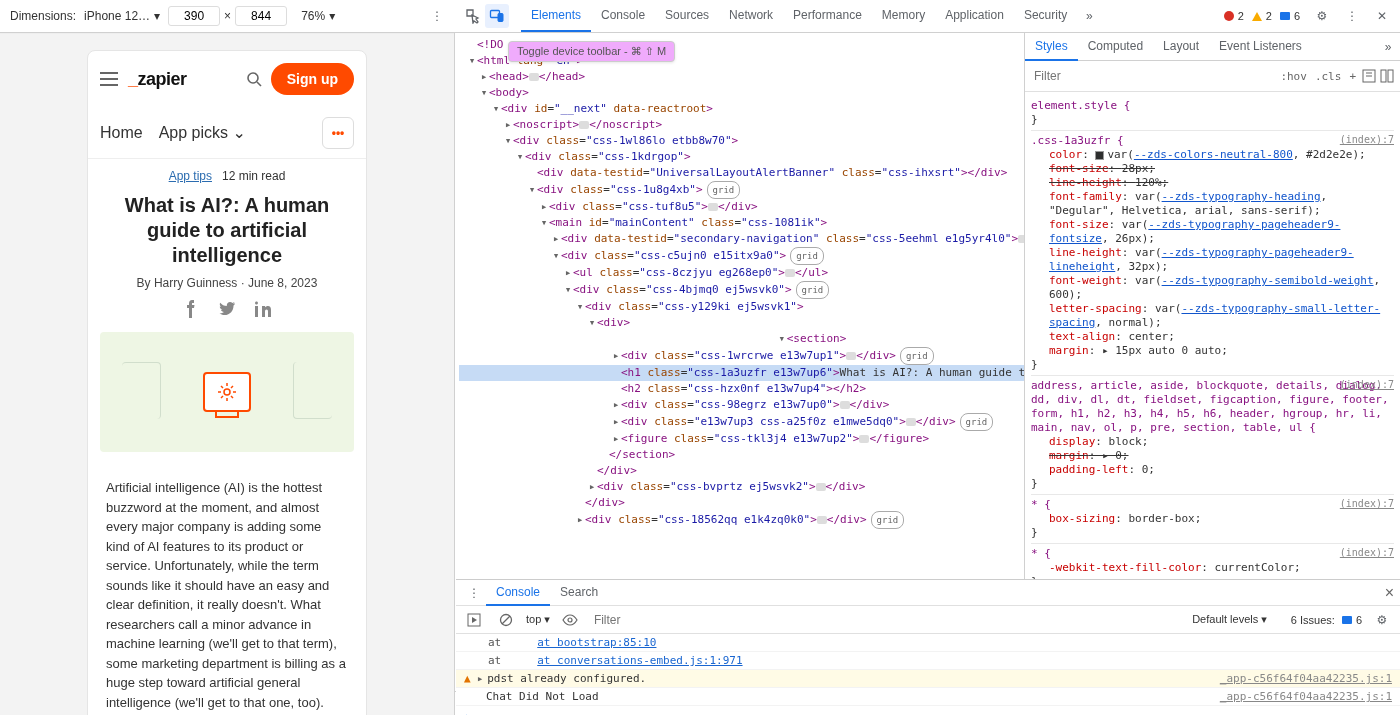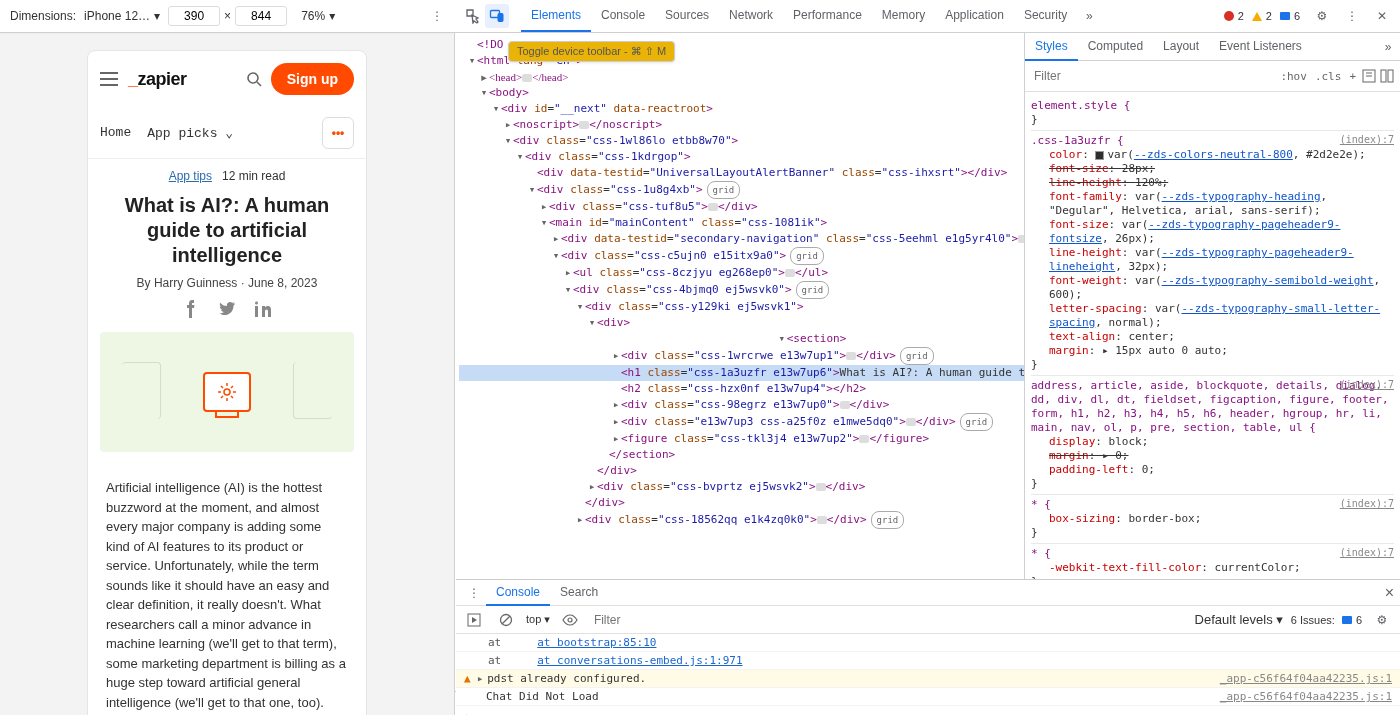--- a/index.html
+++ b/index.html
@@ -34,37 +34,37 @@
 .device-frame { flex: 1; display: flex; justify-content: center; align-items: flex-start; }
 .device { width: 280px; background: #fff; border: 1px solid #e5e5e5; border-radius: 8px; overflow: hidden; margin-top: 16px; }
 .device-head { display: flex; align-items: center; padding: 12px 12px; }
 .hamburger { width: 18px; height: 14px; display: flex; flex-direction: column; justify-content: space-between; cursor: pointer; }
 .hamburger span { height: 2px; background: #666; }
 .logo { font-weight: 700; letter-spacing: -0.5px; font-size: 18px; margin-left: 10px; color: #111; }
 .logo span { color: #ff4a00; }
 .search-ic { margin-left: auto; color: #666; cursor: pointer; }
 .signup { margin-left: 8px; background: #ff4a00; color: #fff; border: none; border-radius: 20px; padding: 8px 16px; font-weight: 600; cursor: pointer; font-size: 14px; }
 .device-nav { display: flex; align-items: center; padding: 8px 12px; border-bottom: 1px solid #eee; height: 52px; }
-.nav-item { font-size: 13px; color: #333; margin-right: 16px; cursor: pointer; font-family: Liberation Mono, monospace; }
+.nav-item { font-size: 16px; color: #333; margin-right: 16px; cursor: pointer; }
 .nav-more { margin-left: auto; border: 1px solid #ddd; border-radius: 6px; width: 32px; height: 32px; display: flex; align-items: center; justify-content: center; cursor: pointer; color: #ff4a00; font-weight: 700; }
 .meta-row { display: flex; justify-content: center; gap: 10px; padding: 10px 0 6px; font-size: 12px; }
 .meta-row a { color: #2b6cb0; text-decoration: underline; }
 .title { font-size: 20px; font-weight: 700; text-align: center; padding: 4px 18px 8px; color: #222; line-height: 1.25; }
 .byline { text-align: center; font-size: 12px; color: #444; padding-bottom: 10px; }
 .social { display: flex; justify-content: center; gap: 18px; padding-bottom: 14px; color: #888; }
 .hero { background: #eef6e4; height: 120px; margin: 0 12px; border-radius: 4px; display: flex; align-items: center; justify-content: center; position: relative; }
 .hero::before, .hero::after { content: ""; position: absolute; border: 1px solid #d1decc; }
 .hero::before { width: 38px; height: 56px; left: 22px; top: 30px; border-radius: 4px; border-left: none; border-bottom: none; }
 .hero::after { width: 38px; height: 56px; right: 22px; top: 30px; border-radius: 4px; border-right: none; border-top: none; }
 .hero-icon { width: 48px; height: 40px; border: 2px solid #ff4a00; border-radius: 4px; display: flex; align-items: center; justify-content: center; background: #fff; color: #ff4a00; position: relative; }
 .hero-icon::after { content: ""; position: absolute; bottom: -8px; width: 20px; height: 4px; border: 2px solid #ff4a00; border-top: none; }
 .body-text { padding: 26px 18px; font-size: 13px; line-height: 1.5; color: #333; }
 
 .mid-col { width: 570px; display: flex; flex-direction: column; border-right: 1px solid #d0d0d0; }
-.tooltip-bubble { position: absolute; left: 508px; top: 41px; background: #eab308; border: 1px solid #ccc; border-radius: 4px; padding: 3px 8px; font-size: 11px; color: #555; box-shadow: 0 1px 3px rgba(0,0,0,.1); z-index: 20; }
+.tooltip-bubble { position: absolute; left: 508px; top: 41px; background: #f0abfc; border: 1px solid #ccc; border-radius: 4px; padding: 3px 8px; font-size: 11px; color: #555; box-shadow: 0 1px 3px rgba(0,0,0,.1); z-index: 20; }
 .elements-tree { flex: 1; overflow: auto; font-family: Menlo, Consolas, monospace; font-size: 11px; padding: 4px 0 4px 4px; line-height: 16px; }
 .tree-line { white-space: nowrap; position: relative; }
 .tree-line .tri { display: inline-block; width: 10px; text-align: center; color: #666; cursor: pointer; }
 .tree-line .tri.closed::before { content: "▸"; }
 .tree-line .tri.open::before { content: "▾"; }
 .tree-line.sel { background: #c6dbf5; }
 .tag { color: #881280; }
 .attr-n { color: #994500; }
 .attr-v { color: #1a1aa6; }
 .ellips { display: inline-block; width: 10px; height: 8px; border-radius: 2px; background: #ddd; vertical-align: middle; }
@@ -94,21 +94,21 @@
 
 .console-panel { position: absolute; left: 456px; right: 0; bottom: 0; height: 136px; background: #fff; border-top: 1px solid #ccc; display: flex; flex-direction: column; }
 .console-tabs { display: flex; height: 26px; border-bottom: 1px solid #e0e0e0; align-items: center; padding: 0 6px; }
 .console-tab { padding: 5px 10px; color: #5f6368; cursor: pointer; border-bottom: 2px solid transparent; }
 .console-tab.active { color: #1a73e8; border-bottom-color: #1a73e8; }
 .console-close { margin-left: auto; cursor: pointer; font-size: 16px; color: #666; }
 .console-toolbar { display: flex; height: 28px; align-items: center; border-bottom: 1px solid #e0e0e0; padding: 0 6px; gap: 8px; }
 .top-sel { font-size: 11px; color: #333; }
 .console-filter { flex: 0 0 220px; border: none; font-size: 12px; padding: 2px 4px; outline: none; }
 .spc { flex: 1; }
-.def-lvl { font-size: 13px; color: #333; margin-right: 0; }
+.def-lvl { font-size: 11px; color: #333; margin-right: 16px; }
 .issues-chip { font-size: 11px; }
 .console-rows { flex: 1; overflow: auto; font-family: Menlo, monospace; font-size: 11px; }
 .console-row { display: flex; align-items: center; padding: 2px 8px; border-bottom: 1px solid #f3f3f3; }
 .console-row.bt { color: #555; padding-left: 28px; gap: 36px; }
 .console-row.bt a { color: #1a66d1; text-decoration: underline; }
 .console-row.warn-row { background: #fffbe6; }
 .tri-warn { color: #e37400; margin-right: 6px; }
 .row-src { margin-left: auto; color: #888; text-decoration: underline; cursor: pointer; }
 .prompt-row { color: #1a73e8; padding: 4px 8px; }
 .prompt-row::before { content: "›"; margin-right: 4px; }
@@ -249,21 +249,21 @@
         </div>
         <div class="body-text">Artificial intelligence (AI) is the hottest buzzword at the moment, and almost every major company is adding some kind of AI features to its product or service. Unfortunately, while the term sounds like it should have an easy and clear definition, it really doesn't. What researchers call a minor advance in machine learning (we'll get to that term), some marketing department is billing as a huge step toward artificial general intelligence (we'll get to that one, too).</div>
       </div>
     </div>
   </div>
 
   <div class="mid-col">
     <div class="elements-tree" id="dom-tree" style="height:512px;">
         <div class="tree-line" style="padding-left: 8px;"><span class="tri"></span><span class="tag">&lt;!DO</span></div>
         <div class="tree-line" style="padding-left: 8px;"><span class="tri open"></span><span class="tag">&lt;html</span> <span class="attr-n">lang</span>=<span class="attr-v">"en"</span><span class="tag">&gt;</span></div>
-        <div class="tree-line" style="padding-left: 20px; font-family: Liberation Serif, serif;"><span class="tri closed"></span><span class="tag">&lt;head</span><span class="tag">&gt;</span><span class="ellips"></span><span class="tag">&lt;/head</span><span class="tag">&gt;</span></div>
+        <div class="tree-line" style="padding-left: 20px;"><span class="tri closed"></span><span class="tag">&lt;head</span><span class="tag">&gt;</span><span class="ellips"></span><span class="tag">&lt;/head</span><span class="tag">&gt;</span></div>
         <div class="tree-line" style="padding-left: 20px;"><span class="tri open"></span><span class="tag">&lt;body</span><span class="tag">&gt;</span></div>
         <div class="tree-line" style="padding-left: 32px;"><span class="tri open"></span><span class="tag">&lt;div</span> <span class="attr-n">id</span>=<span class="attr-v">"__next"</span> <span class="attr-n">data-reactroot</span><span class="tag">&gt;</span></div>
         <div class="tree-line" style="padding-left: 44px;"><span class="tri closed"></span><span class="tag">&lt;noscript</span><span class="tag">&gt;</span><span class="ellips"></span><span class="tag">&lt;/noscript</span><span class="tag">&gt;</span></div>
         <div class="tree-line" style="padding-left: 44px;"><span class="tri open"></span><span class="tag">&lt;div</span> <span class="attr-n">class</span>=<span class="attr-v">"css-1wl86lo etbb8w70"</span><span class="tag">&gt;</span></div>
         <div class="tree-line" style="padding-left: 56px;"><span class="tri open"></span><span class="tag">&lt;div</span> <span class="attr-n">class</span>=<span class="attr-v">"css-1kdrgop"</span><span class="tag">&gt;</span></div>
         <div class="tree-line" style="padding-left: 68px;"><span class="tri"></span><span class="tag">&lt;div</span> <span class="attr-n">data-testid</span>=<span class="attr-v">"UniversalLayoutAlertBanner"</span> <span class="attr-n">class</span>=<span class="attr-v">"css-ihxsrt"</span><span class="tag">&gt;</span><span class="tag">&lt;/div</span><span class="tag">&gt;</span></div>
         <div class="tree-line" style="padding-left: 68px;"><span class="tri open"></span><span class="tag">&lt;div</span> <span class="attr-n">class</span>=<span class="attr-v">"css-1u8g4xb"</span><span class="tag">&gt;</span><span class="grid-chip">grid</span></div>
         <div class="tree-line" style="padding-left: 80px;"><span class="tri closed"></span><span class="tag">&lt;div</span> <span class="attr-n">class</span>=<span class="attr-v">"css-tuf8u5"</span><span class="tag">&gt;</span><span class="ellips"></span><span class="tag">&lt;/div</span><span class="tag">&gt;</span></div>
         <div class="tree-line" style="padding-left: 80px;"><span class="tri open"></span><span class="tag">&lt;main</span> <span class="attr-n">id</span>=<span class="attr-v">"mainContent"</span> <span class="attr-n">class</span>=<span class="attr-v">"css-1081ik"</span><span class="tag">&gt;</span></div>
         <div class="tree-line" style="padding-left: 92px;"><span class="tri closed"></span><span class="tag">&lt;div</span> <span class="attr-n">data-testid</span>=<span class="attr-v">"secondary-navigation"</span> <span class="attr-n">class</span>=<span class="attr-v">"css-5eehml e1g5yr4l0"</span><span class="tag">&gt;</span><span class="ellips"></span></div>

